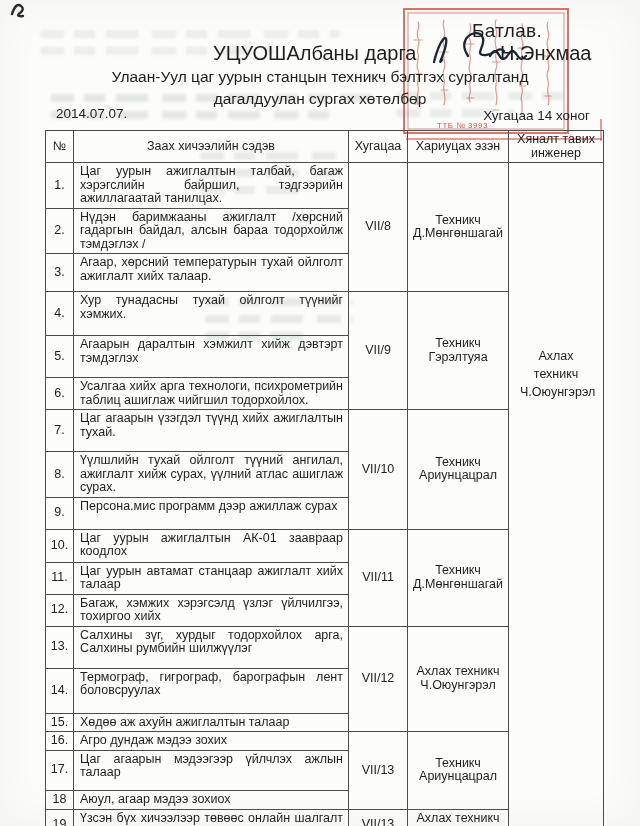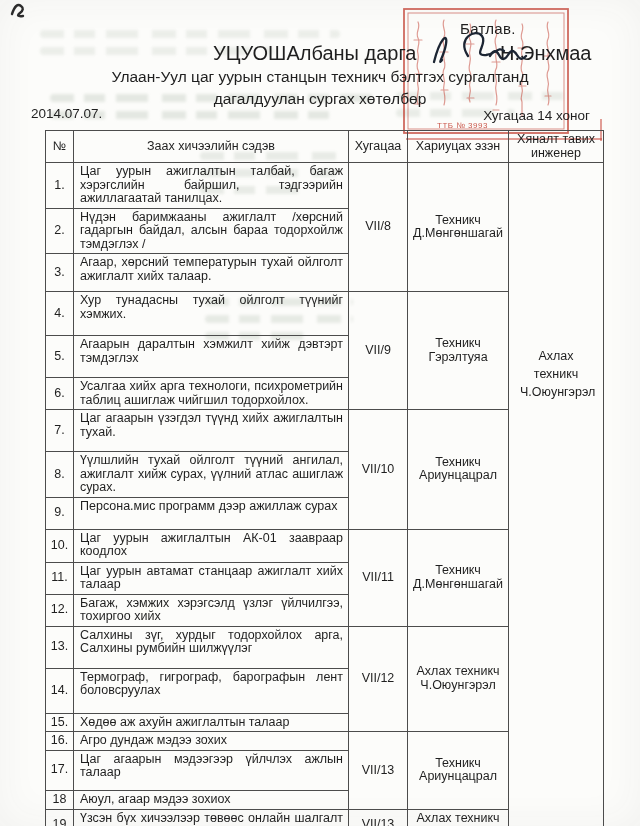--- a/index.html
+++ b/index.html
@@ -5,26 +5,26 @@
   html,body{margin:0;padding:0;background:#e8e8e6;}
   .page{
     position:relative;width:640px;height:826px;margin:0 auto;overflow:hidden;
     background:#fcfcfa;
     box-shadow:inset 0 0 40px rgba(60,60,55,.05);
     font-family:"Liberation Sans","DejaVu Sans",sans-serif;
     color:#1f1f1f;
   }
   .abs{position:absolute;}
   
-  .approval{top:20px;left:460px;font-size:15px;letter-spacing:.3px;}
+  .approval{top:20px;left:472px;font-size:19px;letter-spacing:.3px;}
   .approver{top:42px;left:213px;width:400px;font-size:20px;white-space:nowrap;}
   .approver-name{position:absolute;left:287px;top:0;}
   .title1{top:68px;left:0;width:640px;text-align:center;font-size:15.5px;}
   .title2{top:90px;left:0;width:640px;text-align:center;font-size:15.5px;}
-  .docdate{top:106px;left:31px;font-size:13.5px;}
+  .docdate{top:106px;left:56px;font-size:13.5px;}
   .duration{top:108px;left:395px;width:195px;text-align:right;font-size:13.5px;}
   
   .ghost{position:absolute;filter:blur(1.5px);opacity:.5;pointer-events:none;}
   .gl{height:8px;border-radius:4px;margin-bottom:9px;
       background:repeating-linear-gradient(90deg,
         rgba(128,148,126,.38) 0 24px, rgba(0,0,0,0) 24px 34px,
         rgba(128,148,126,.38) 34px 55px, rgba(0,0,0,0) 55px 66px,
         rgba(128,148,126,.38) 66px 98px, rgba(0,0,0,0) 98px 112px);}
   
   .stamp-number{top:121px;left:437px;font-size:8px;color:#c0392b;opacity:.85;letter-spacing:.5px;}

